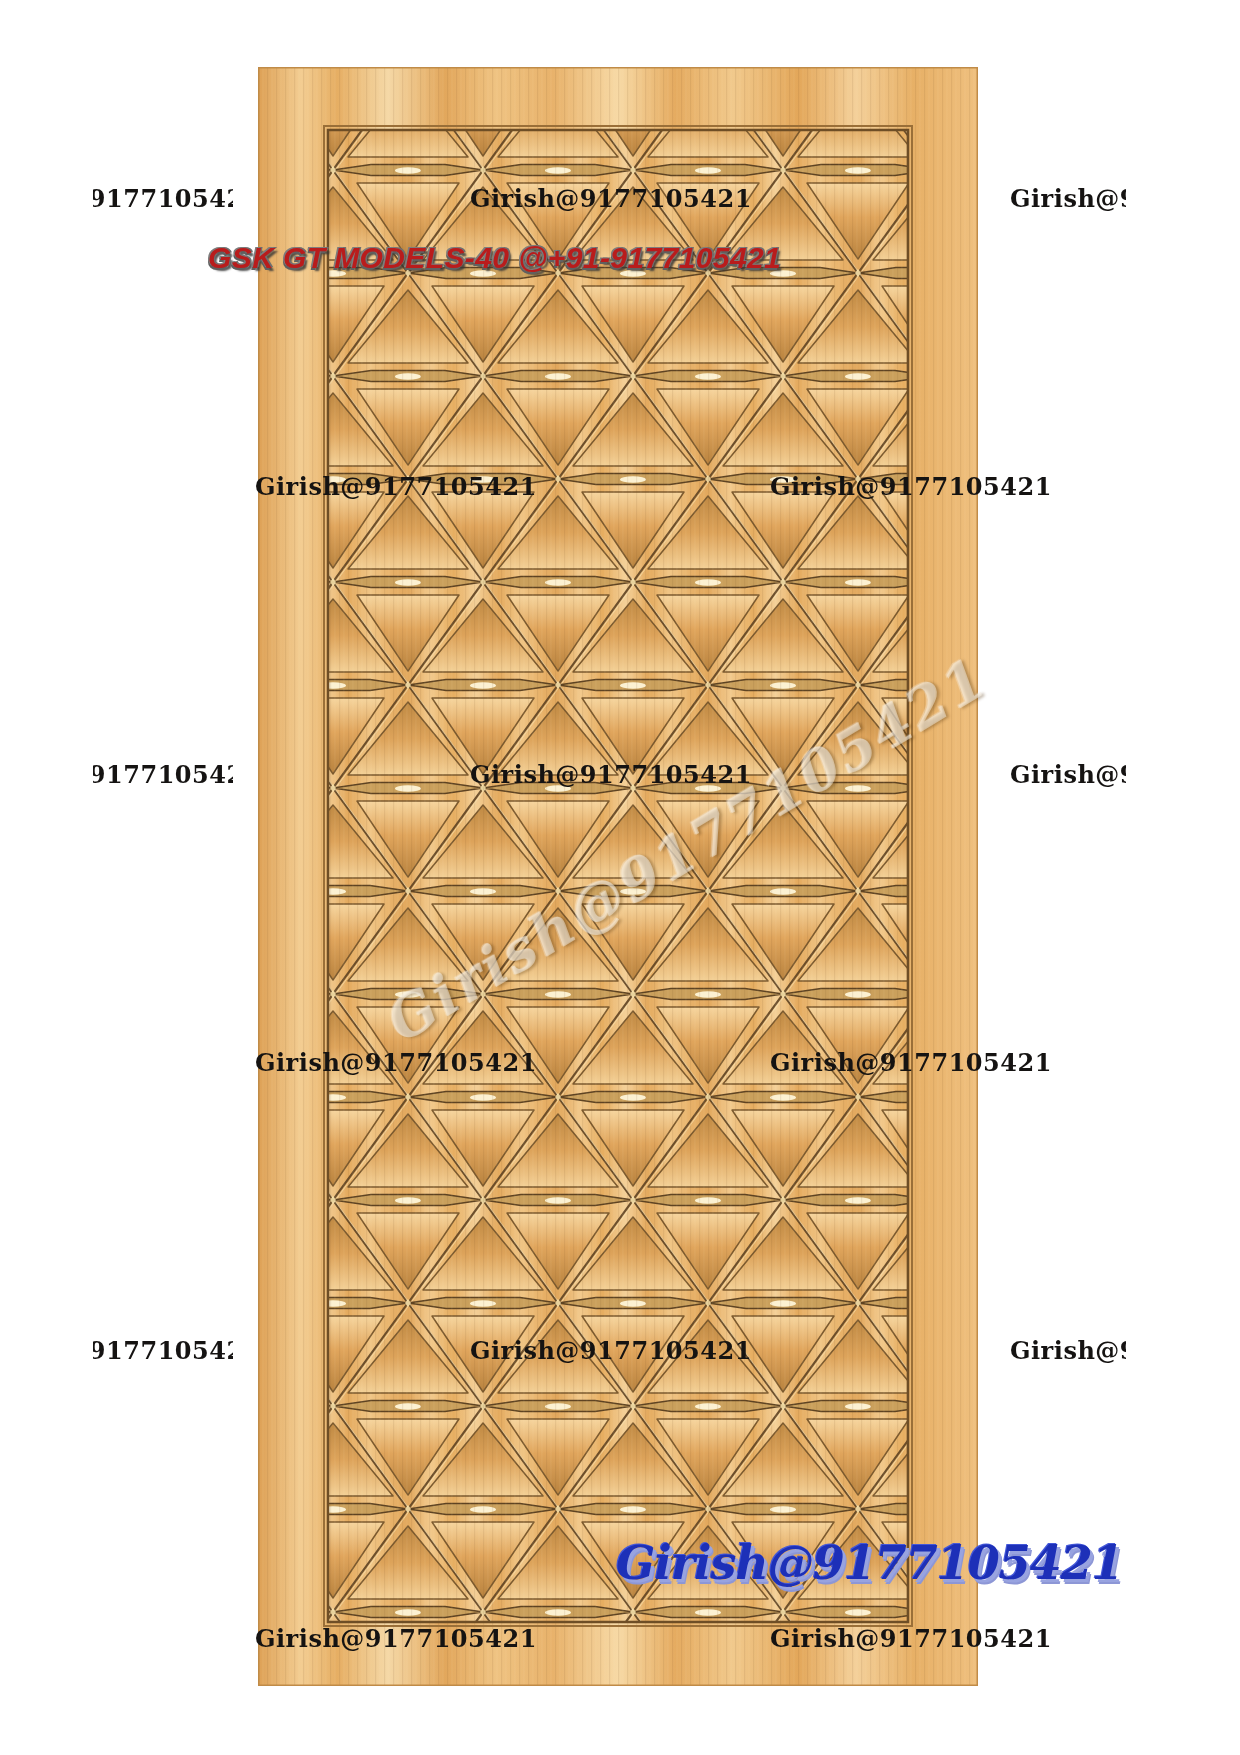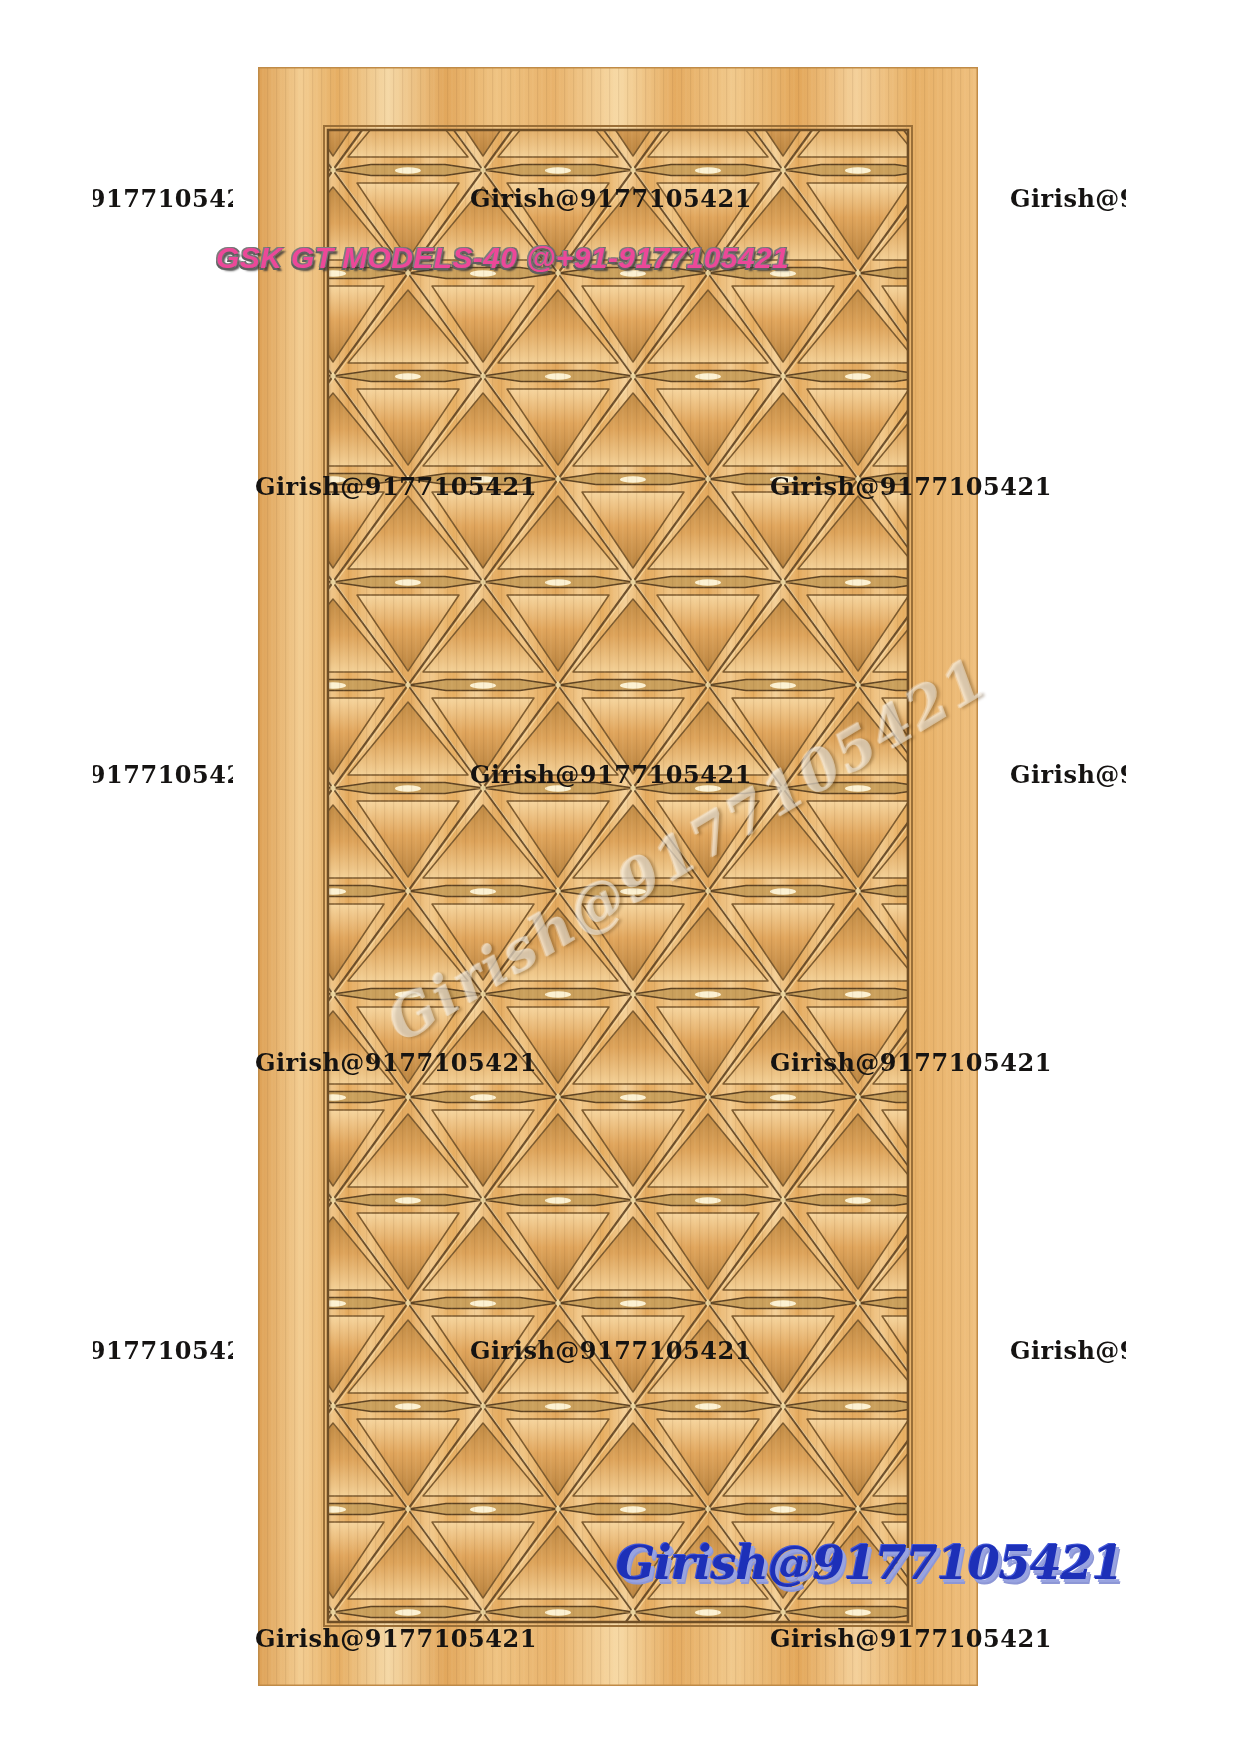--- a/index.html
+++ b/index.html
@@ -15,24 +15,24 @@
     letter-spacing:0.5px;
   }
   .wm-clip{position:absolute;overflow:hidden;height:30px;}
   .wm-clip .wm-inner{
     display:inline-block;white-space:nowrap;font-family:"DejaVu Serif",serif;
     font-weight:700;font-size:24px;line-height:26px;color:#151312;letter-spacing:0.5px;
   }
   .wm-clip.left .wm-inner{margin-left:-114px;}
   
   .brand-title{
-    position:absolute;left:216px;top:241px;white-space:nowrap;
+    position:absolute;left:208px;top:241px;white-space:nowrap;
     font-family:"Liberation Sans","DejaVu Sans",sans-serif;
     font-weight:900;font-style:italic;font-size:30px;letter-spacing:0.4px;
-    color:#ec4899;
+    color:#b91c1c;
     text-shadow:-1.5px -1.5px 0 #7d7d7d,1.5px -1.5px 0 #6f6f6f,
                 -1.5px 1.5px 0 #606060,2.5px 2.5px 2px rgba(55,55,55,0.85);
   }
   
   .diag{
     position:absolute;left:375px;top:998px;white-space:nowrap;
     font-family:"DejaVu Serif",serif;font-style:italic;font-weight:700;
     font-size:56px;letter-spacing:3px;color:rgba(248,242,230,0.5);
     text-shadow:2px 2px 3px rgba(80,50,10,0.35),-1px -1px 1px rgba(255,255,255,0.35);
     transform:rotate(-31deg);transform-origin:0 0;

